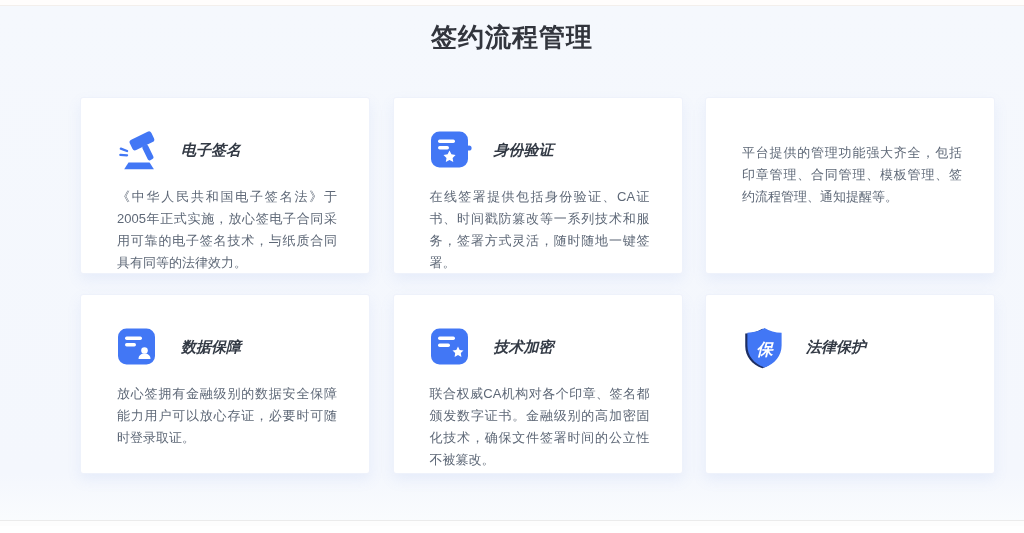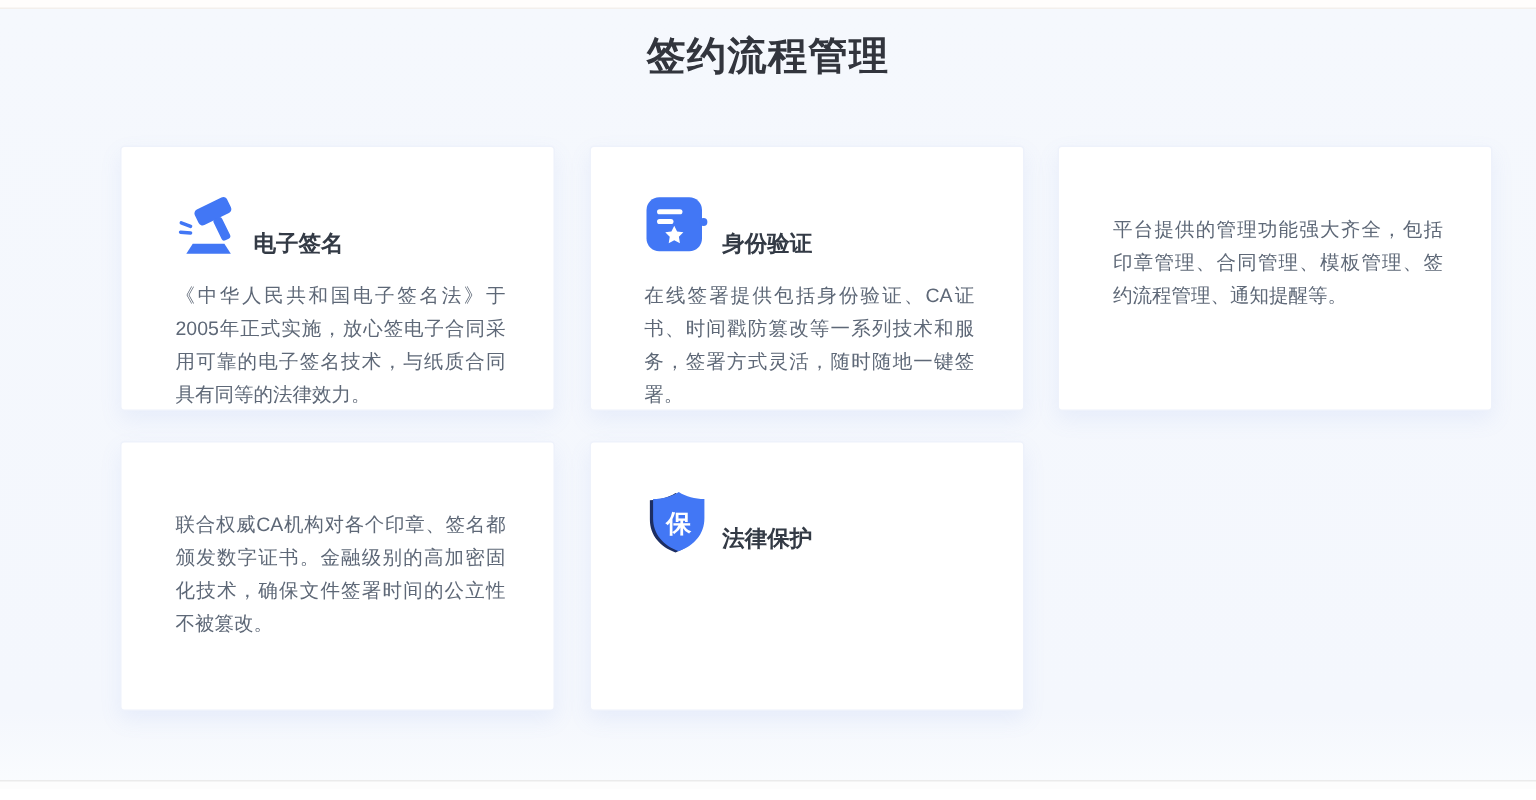--- a/index.html
+++ b/index.html
@@ -24,21 +24,21 @@
     grid-template-rows: 177px 180px;
     gap: 20px 22.5px;
   }
   .card {
     background: #ffffff;
     border: 1px solid #eef2fb;
     border-radius: 3px;
     box-shadow: 0 6px 14px rgba(120, 148, 226, 0.10);
     padding: 30px 32px 0 36px;
   }
-  .card-head { display: flex; align-items: flex-end; gap: 6px; }
+  .card-head { display: flex; align-items: center; gap: 18px; font-style: italic; }
   .icon-wrap {
     width: 46px; height: 44px; flex: 0 0 auto;
     display: flex; align-items: center; justify-content: flex-start;
   }
   .card-title { font-size: 15px; font-weight: bold; color: #333a45; }
   .card-desc {
     margin-top: 14px;
     font-size: 13px; line-height: 22px; color: #5e6877;
     text-align: justify;
   }
@@ -90,22 +90,48 @@
         </span>
         <span class="card-title">身份验证</span>
       </div>
       <div class="card-desc">在线签署提供包括身份验证、CA证书、时间戳防篡改等一系列技术和服务，签署方式灵活，随时随地一键签署。</div>
     </div>
 
     <div class="card">
       <div class="card-desc">平台提供的管理功能强大齐全，包括印章管理、合同管理、模板管理、签约流程管理、通知提醒等。</div>
     </div>
 
+    <div class="card">
+      <div class="card-head">
+        <span class="icon-wrap">
+          <svg viewBox="0 0 42 40" width="42" height="40" aria-hidden="true">
+            <rect x="1" y="1.5" width="37" height="36" rx="8.5" fill="#4277f5"></rect>
+            <rect x="8" y="9.5" width="17" height="3.4" rx="1.7" fill="#ffffff"></rect>
+            <rect x="8" y="16" width="11" height="3.4" rx="1.7" fill="#ffffff"></rect>
+            <circle cx="27.5" cy="23.5" r="3.3" fill="#ffffff"></circle>
+            <path d="M21.5 32 c0 -3.4 2.7 -5.4 6 -5.4 s6 2 6 5.4 z" fill="#ffffff"></path>
+          </svg>
+        </span>
+        <span class="card-title">数据保障</span>
+      </div>
+      <div class="card-desc">放心签拥有金融级别的数据安全保障能力用户可以放心存证，必要时可随时登录取证。</div>
+    </div>
 
     <div class="card">
+      <div class="card-head">
+        <span class="icon-wrap">
+          <svg viewBox="0 0 42 40" width="42" height="40" aria-hidden="true">
+            <rect x="1" y="1.5" width="37" height="36" rx="8.5" fill="#4277f5"></rect>
+            <rect x="8" y="9.5" width="17" height="3.4" rx="1.7" fill="#ffffff"></rect>
+            <rect x="8" y="16.5" width="12" height="3.4" rx="1.7" fill="#ffffff"></rect>
+            <path d="M28 19.5 l1.7 3.4 3.8 .5 -2.7 2.7 .6 3.8 -3.4 -1.8 -3.4 1.8 .6 -3.8 -2.7 -2.7 3.8 -.5 z" fill="#ffffff"></path>
+          </svg>
+        </span>
+        <span class="card-title">技术加密</span>
+      </div>
       <div class="card-desc">联合权威CA机构对各个印章、签名都颁发数字证书。金融级别的高加密固化技术，确保文件签署时间的公立性不被篡改。</div>
     </div>
 
     <div class="card">
       <div class="card-head">
         <span class="icon-wrap">
           <svg viewBox="0 0 46 44" width="45" height="43" aria-hidden="true">
             <path d="M23 2 C28 5.2 34 6.8 40.5 6.8 V20 C40.5 30.8 33.5 38.6 23 42.5 C12.5 38.6 5.5 30.8 5.5 20 V6.8 C12 6.8 18 5.2 23 2 Z" fill="#1d2e63" transform="translate(-2.2 0.8)"></path>
             <path d="M23 2 C28 5.2 34 6.8 40.5 6.8 V20 C40.5 30.8 33.5 38.6 23 42.5 C12.5 38.6 5.5 30.8 5.5 20 V6.8 C12 6.8 18 5.2 23 2 Z" fill="#4277f5"></path>
             <text x="23" y="29.5" text-anchor="middle" font-size="17" font-weight="bold" fill="#ffffff">保</text>

